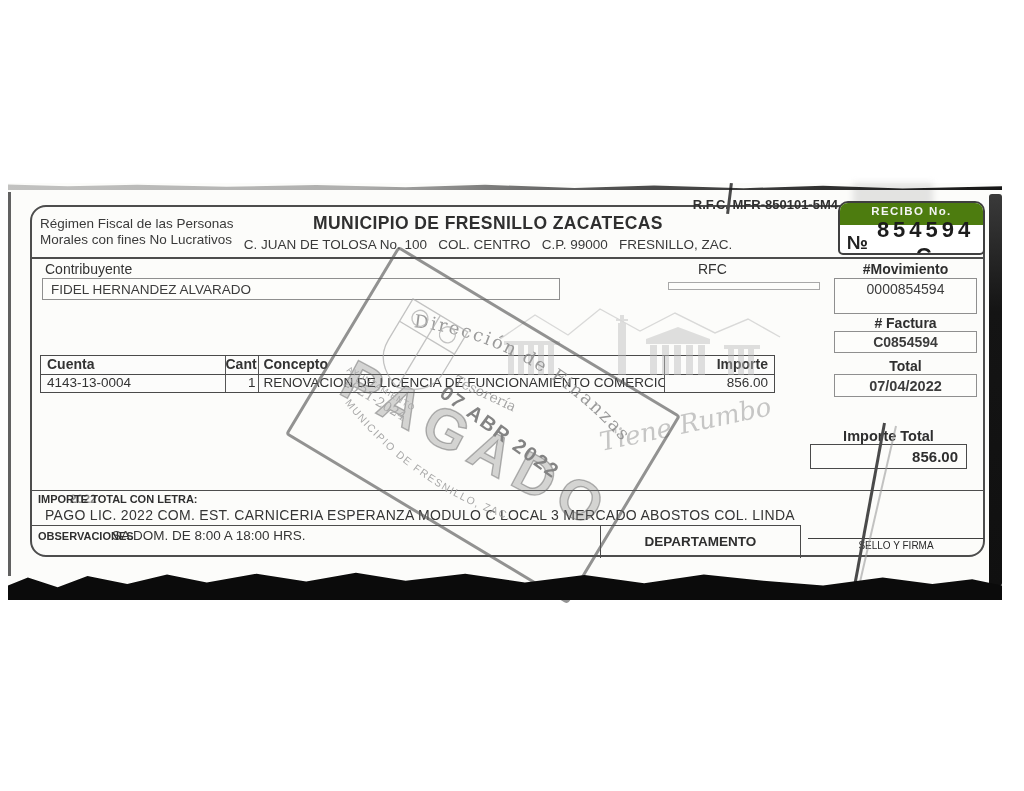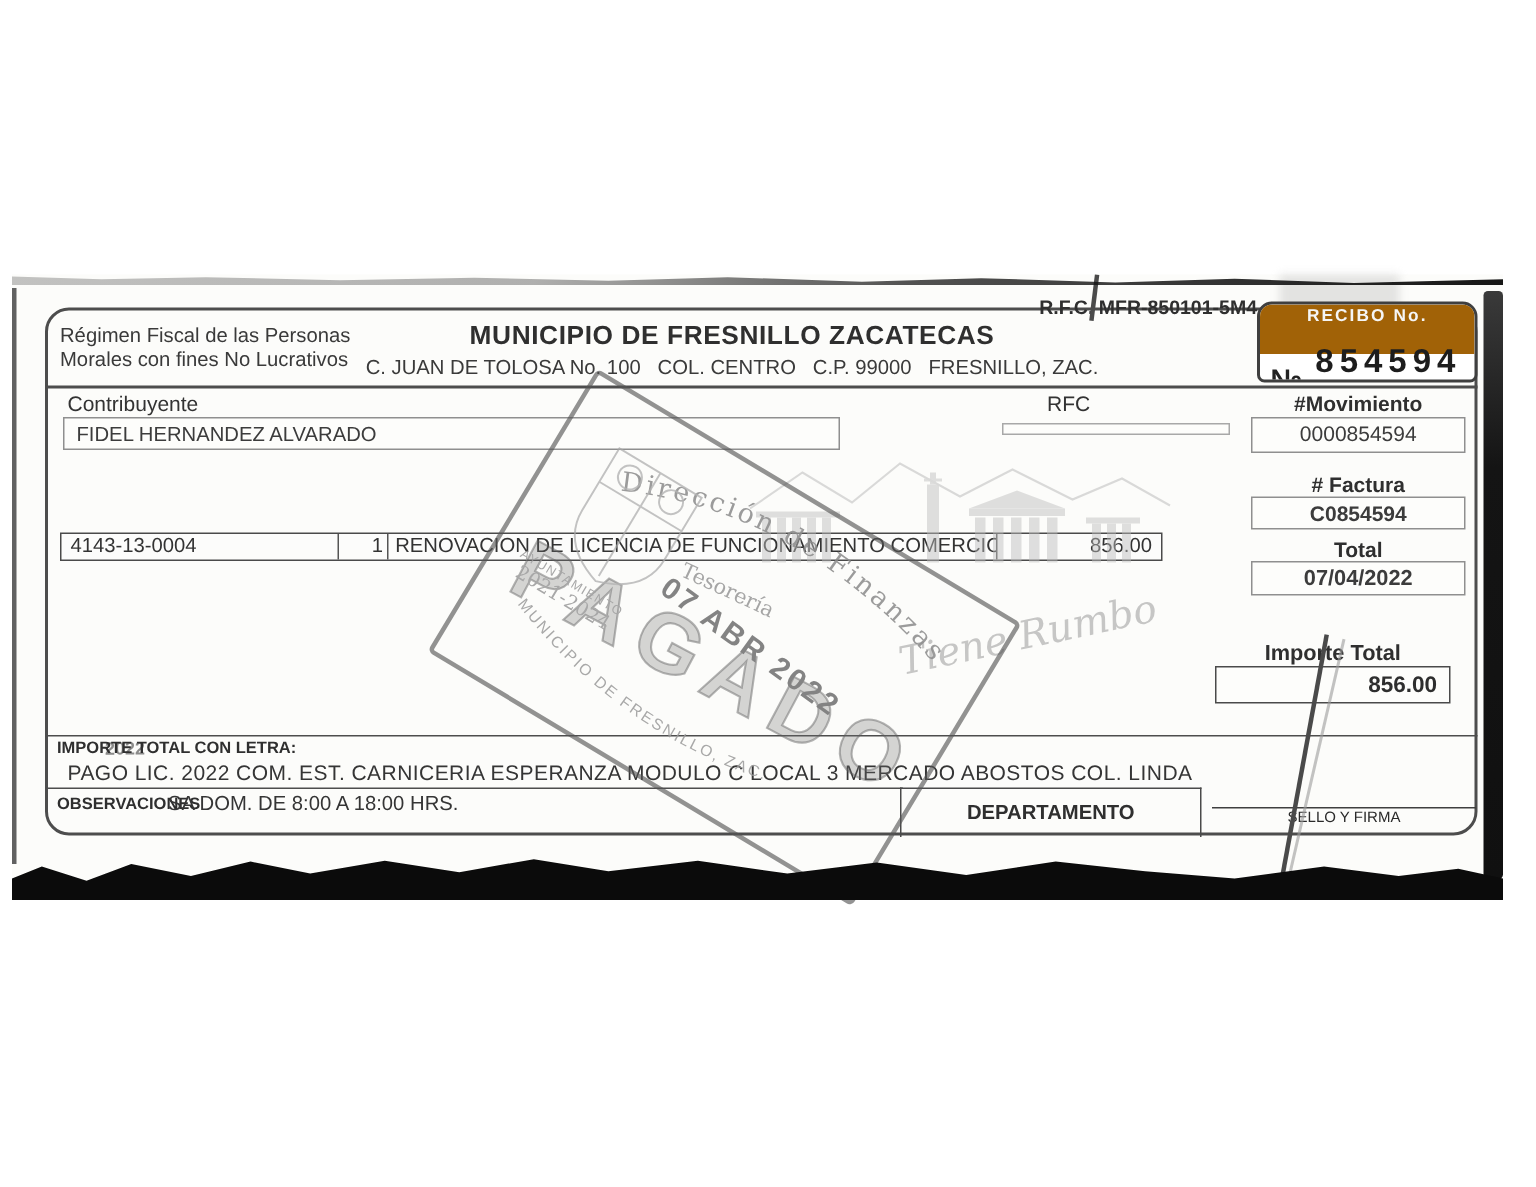--- a/index.html
+++ b/index.html
@@ -28,21 +28,21 @@
   .b { font-weight:bold; }
   .ctr { text-align:center; }
 
   .regimen { left:32px; top:33px; font-size:13.5px; line-height:16px; color:#3a3a3a; }
   .muni-wrap { left:200px; top:30px; width:560px; text-align:center; }
   .muni { font-size:17.5px; font-weight:bold; letter-spacing:.4px; color:#2f2f2f; }
   .addr { font-size:13.5px; margin-top:3px; white-space:pre; color:#3a3a3a; }
   .rfc-issuer { left:640px; top:14px; width:190px; text-align:right; font-size:13px; font-weight:bold; color:#2f2f2f; }
 
   .recibo-box { position:absolute; left:830px; top:18px; width:147px; height:54px; border:2px solid #3f3f3f; border-radius:10px 10px 5px 5px; overflow:hidden; z-index:2; background:#fff; }
-  .recibo-head { height:33px; background:#a16207; color:#f5f5f5; font-size:11.5px; font-weight:bold; letter-spacing:1.4px; text-align:center; line-height:17px; }
+  .recibo-head { height:22px; background:#4d7c0f; color:#f5f5f5; font-size:11.5px; font-weight:bold; letter-spacing:1.4px; text-align:center; line-height:17px; }
   .recibo-row { display:flex; align-items:center; height:35px; }
   .recibo-no-sym { font-size:19px; font-weight:bold; padding-left:7px; color:#222; }
   .recibo-num { flex:1; text-align:center; font-size:22px; font-weight:bold; letter-spacing:4px; color:#1d1d1d; }
 
   .field-box { position:absolute; border:1.2px solid #8f8f8f; background:rgba(255,255,255,.25); z-index:2; }
   .label14 { font-size:14px; color:#333; }
   .right-col-label { left:826px; width:143px; text-align:center; font-size:14px; font-weight:bold; color:#2f2f2f; }
   .box-val { font-size:14px; color:#3c3c3c; }
 
   
@@ -113,35 +113,41 @@
     </div>
 
     <div class="t label14" style="left:37px; top:78px;">Contribuyente</div>
     <div class="field-box" style="left:34px; top:95px; width:518px; height:22px;">
       <div class="box-val" style="padding-left:8px; line-height:21px; font-size:13.5px;">FIDEL HERNANDEZ ALVARADO</div>
     </div>
     <div class="t label14" style="left:690px; top:78px;">RFC</div>
     <div class="field-box" style="left:660px; top:99px; width:152px; height:8px; border-color:#a8a8a8;"></div>
 
     <div class="t right-col-label" style="top:78px;">#Movimiento</div>
-    <div class="field-box" style="left:826px; top:95px; width:143px; height:24px;">
+    <div class="field-box" style="left:826px; top:95px; width:143px; height:36px;">
       <div class="box-val ctr" style="line-height:21px;">0000854594</div>
     </div>
 
     <div class="t right-col-label" style="top:132px;"># Factura</div>
     <div class="field-box" style="left:826px; top:148px; width:143px; height:22px;">
       <div class="box-val ctr" style="line-height:21px; font-weight:600;">C0854594</div>
     </div>
 
     <div class="t right-col-label" style="top:175px;">Total</div>
     <div class="field-box" style="left:826px; top:191px; width:143px; height:23px;">
       <div class="box-val ctr" style="line-height:22px; font-weight:bold; font-size:14.5px;">07/04/2022</div>
     </div>
 
     <div class="ctable">
+      <div class="crow head">
+        <div class="ccell c-cuenta">Cuenta</div>
+        <div class="ccell c-cant">Cant</div>
+        <div class="ccell c-conc">Concepto</div>
+        <div class="ccell c-imp">Importe</div>
+      </div>
       <div class="crow">
         <div class="ccell c-cuenta">4143-13-0004</div>
         <div class="ccell c-cant">1</div>
         <div class="ccell c-conc">RENOVACION DE LICENCIA DE FUNCIONAMIENTO COMERCIO ESTABLECIDO</div>
         <div class="ccell c-imp">856.00</div>
       </div>
     </div>
 
     <div class="t ctr b" style="left:802px; top:245px; width:157px; font-size:14.5px; color:#2f2f2f;">Importe Total</div>
     <div class="total-box">

